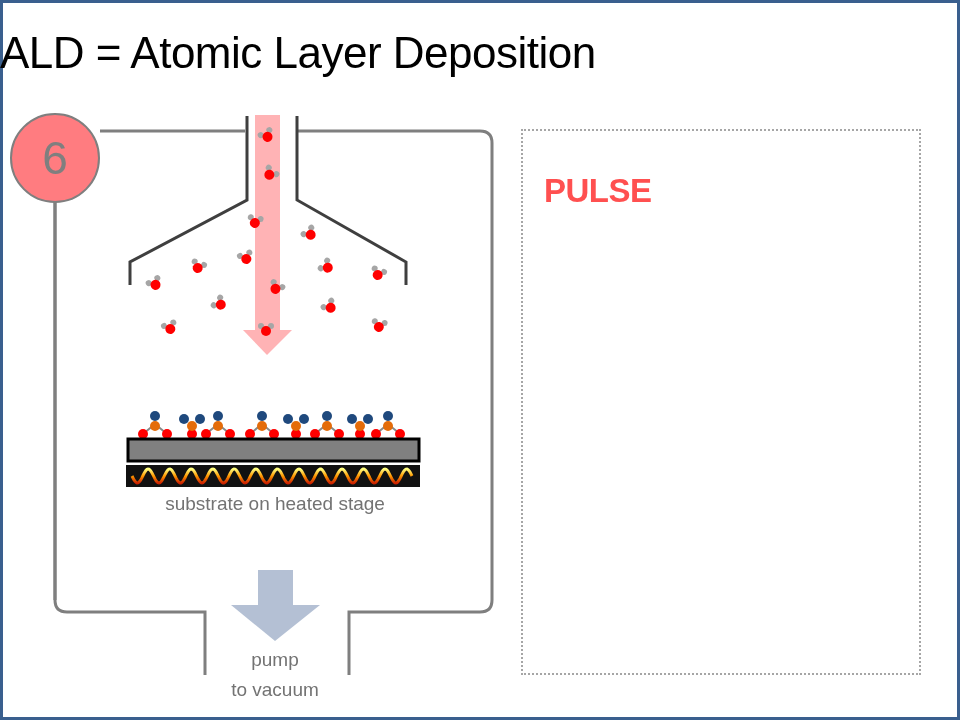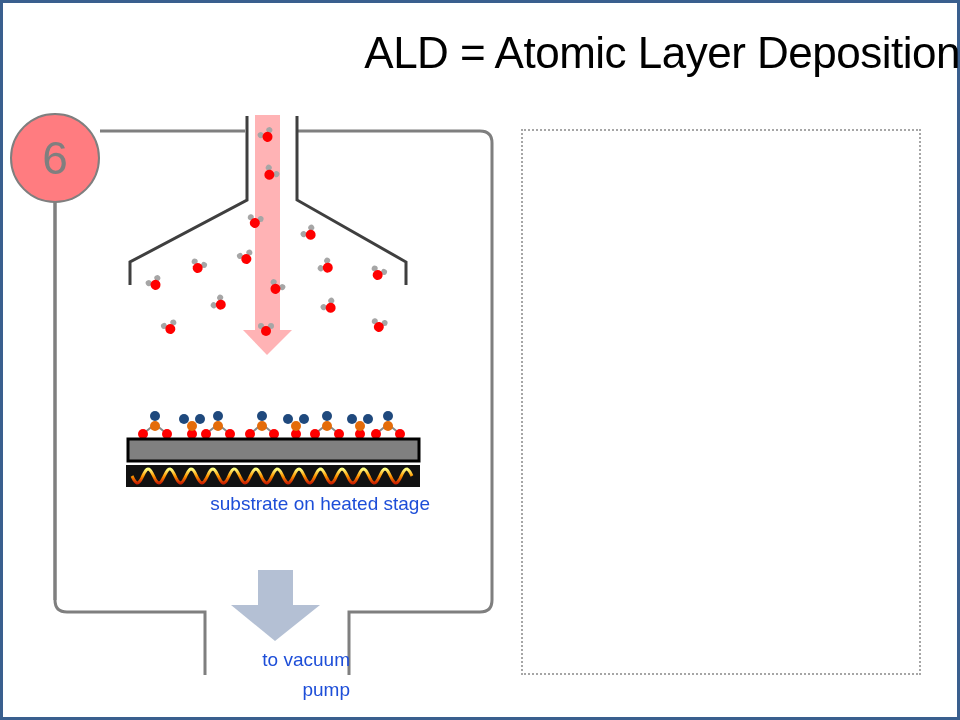--- a/index.html
+++ b/index.html
@@ -6,33 +6,33 @@
     body {
       width: 960px; height: 720px; position: relative; overflow: hidden;
       background: #ffffff;
       font-family: "Liberation Sans", "DejaVu Sans", sans-serif;
     }
     .slide-frame {
       position: absolute; left: 0; top: 0; width: 960px; height: 720px;
       box-sizing: border-box; border: 3px solid #3a5f8e; border-top-width: 3px;
     }
     .title {
-      position: absolute; left: 0; top: 28px; width: 960px; text-align: right;
+      position: absolute; left: 0; top: 28px; width: 960px; text-align: left;
       font-size: 44px; color: #000; letter-spacing: -0.5px;
       font-family: "Liberation Sans", sans-serif;
     }
     svg.diagram { position: absolute; left: 0; top: 0; }
     .step-num {
       position: absolute; left: 10px; top: 113px; width: 90px; height: 90px;
       border-radius: 50%; background: #ff7c80; border: 2px solid #7f7f7f;
       box-sizing: border-box; color: #7f7f7f; font-size: 46px;
       display: flex; align-items: center; justify-content: center;
     }
     .caption {
-      position: absolute; font-size: 19px; color: #1d4ed8; text-align: right;
+      position: absolute; font-size: 19px; color: #737373; text-align: center;
       font-family: "Liberation Sans", sans-serif;
     }
     .substrate-caption { left: 120px; top: 493px; width: 310px; }
     .pump-caption { left: 200px; top: 645px; width: 150px; line-height: 30px; }
     .info-panel {
       position: absolute; left: 521px; top: 129px; width: 400px; height: 546px;
       box-sizing: border-box; border: 2px dotted #a6a6a6;
     }
     .step-heading {
       position: absolute; left: 21px; top: 34px; font-size: 33px; font-weight: bold;
@@ -217,20 +217,21 @@
   <g>
     <rect x="258" y="570" width="35" height="35" fill="#b4c0d4"></rect>
     <polygon points="231,605 320,605 275,641" fill="#b4c0d4"></polygon>
   </g>
 </svg>
 
 <div class="step-num">6</div>
 
 <div class="caption substrate-caption">substrate on heated stage</div>
 <div class="caption pump-caption">
+  <div>pump</div>
   <div>to vacuum</div>
-  <div>pump</div>
 </div>
 
 <div class="info-panel">
   <div class="step-heading">
+    <div>PULSE</div>
   </div>
 </div>
 
 </body></html>

